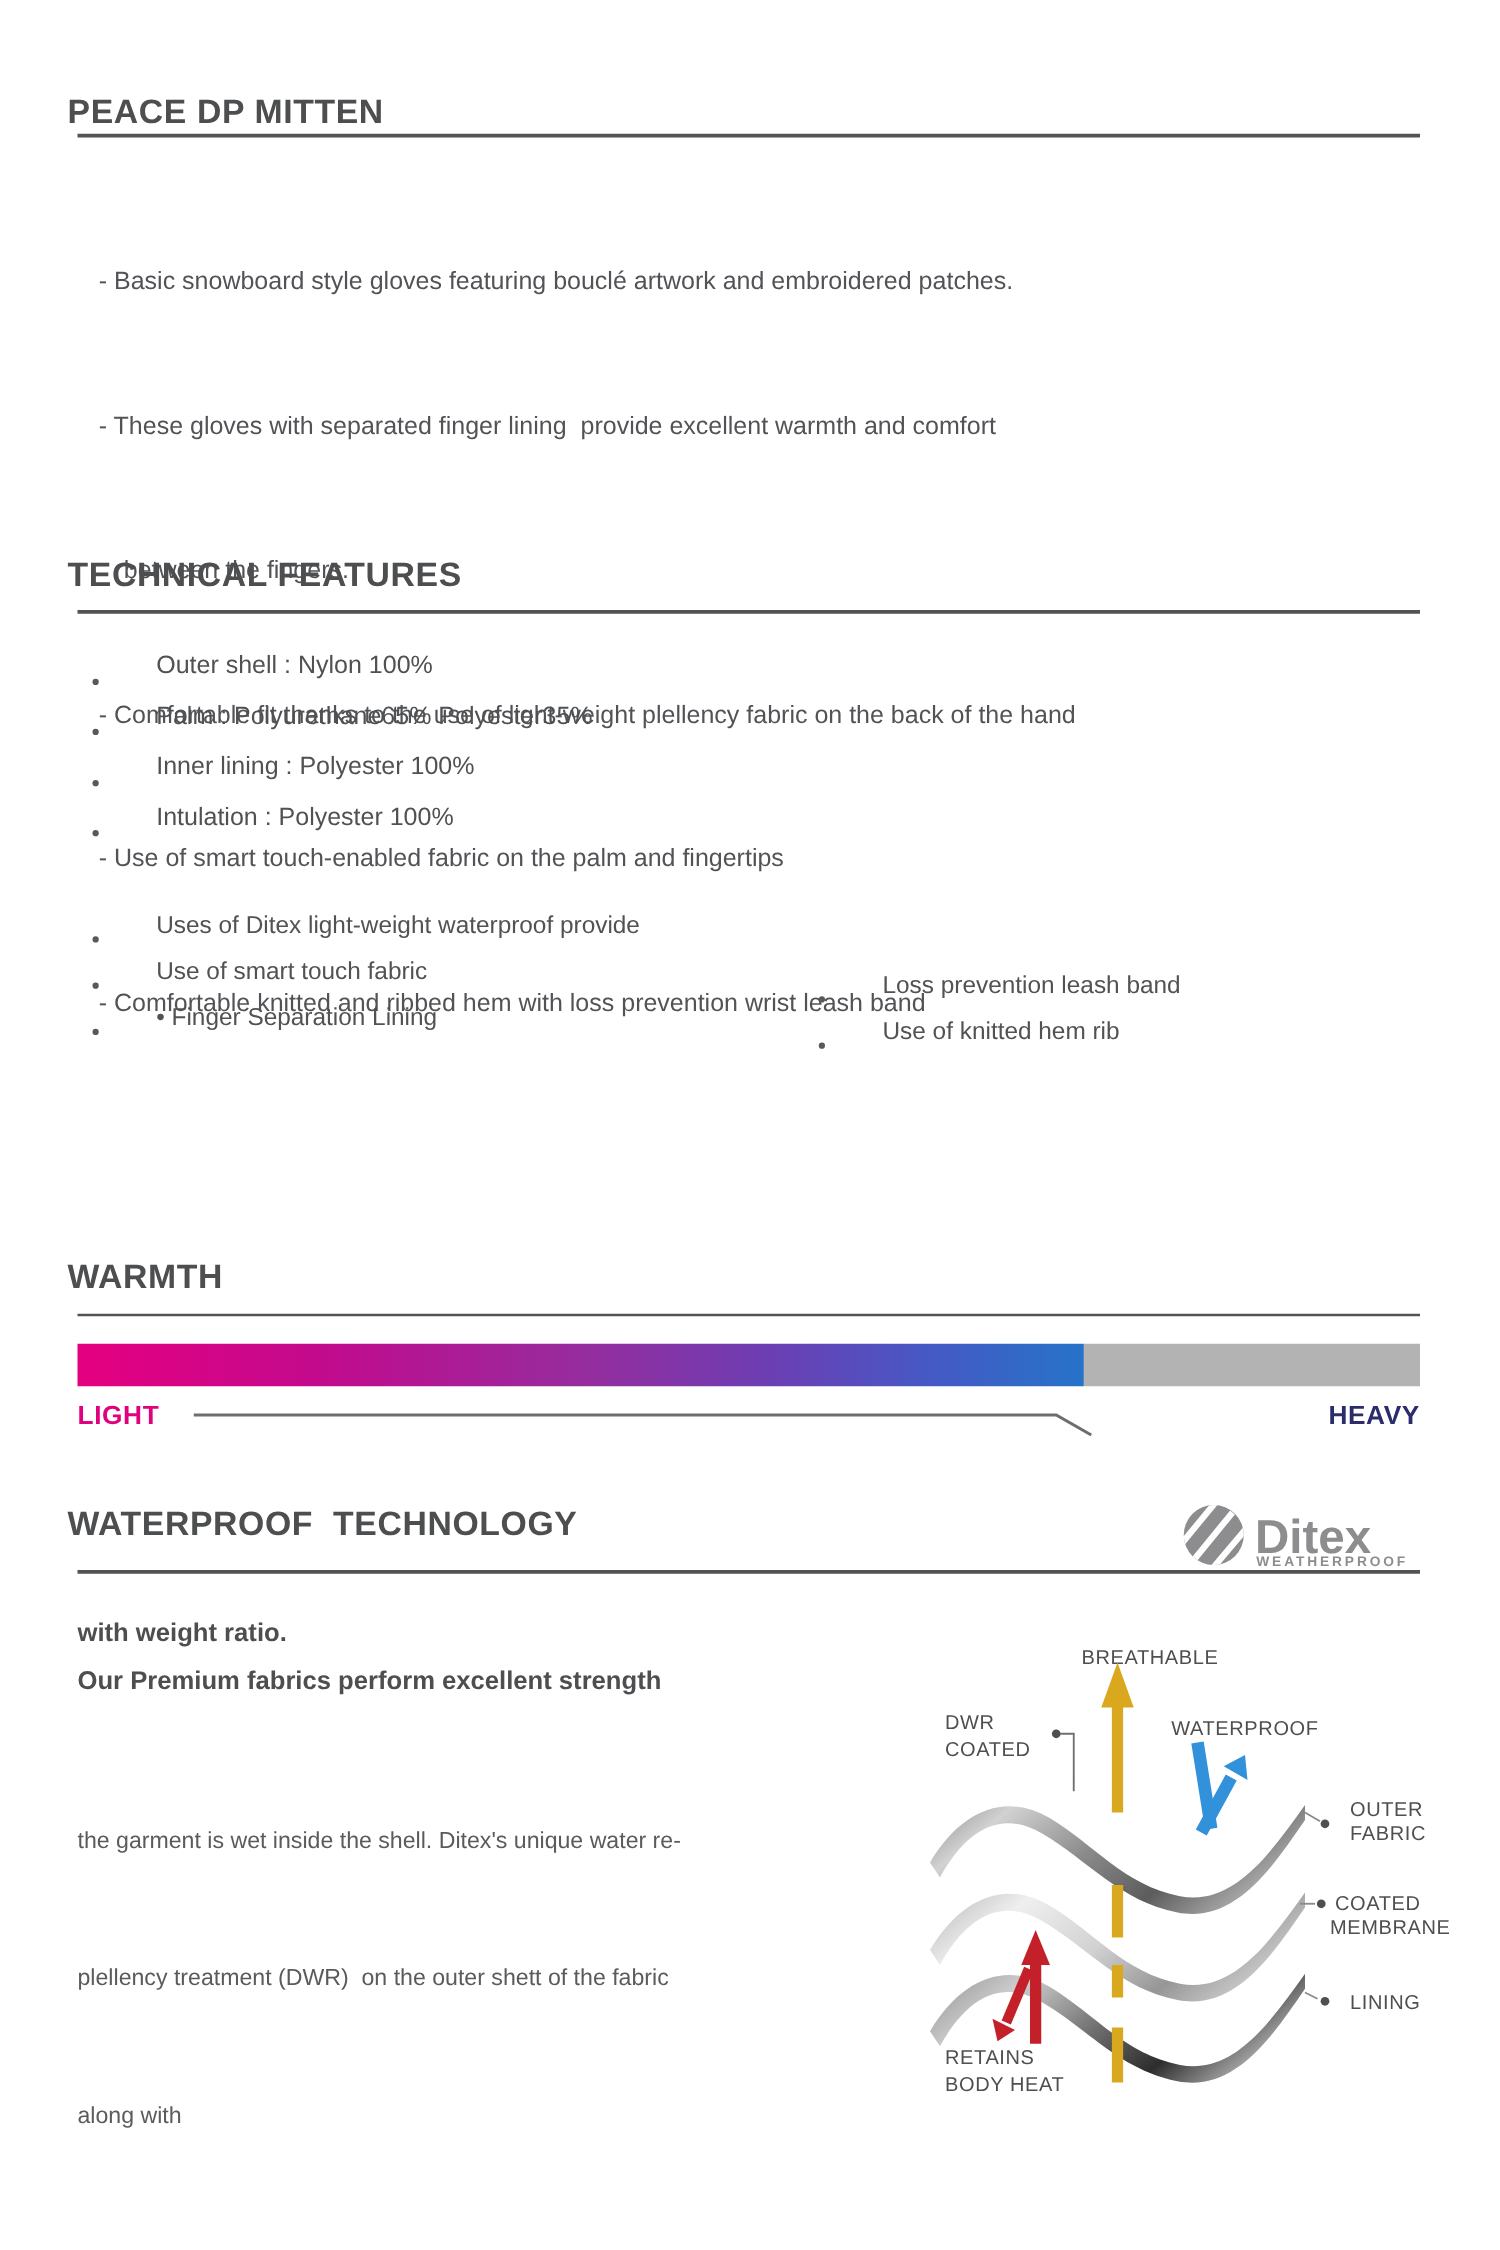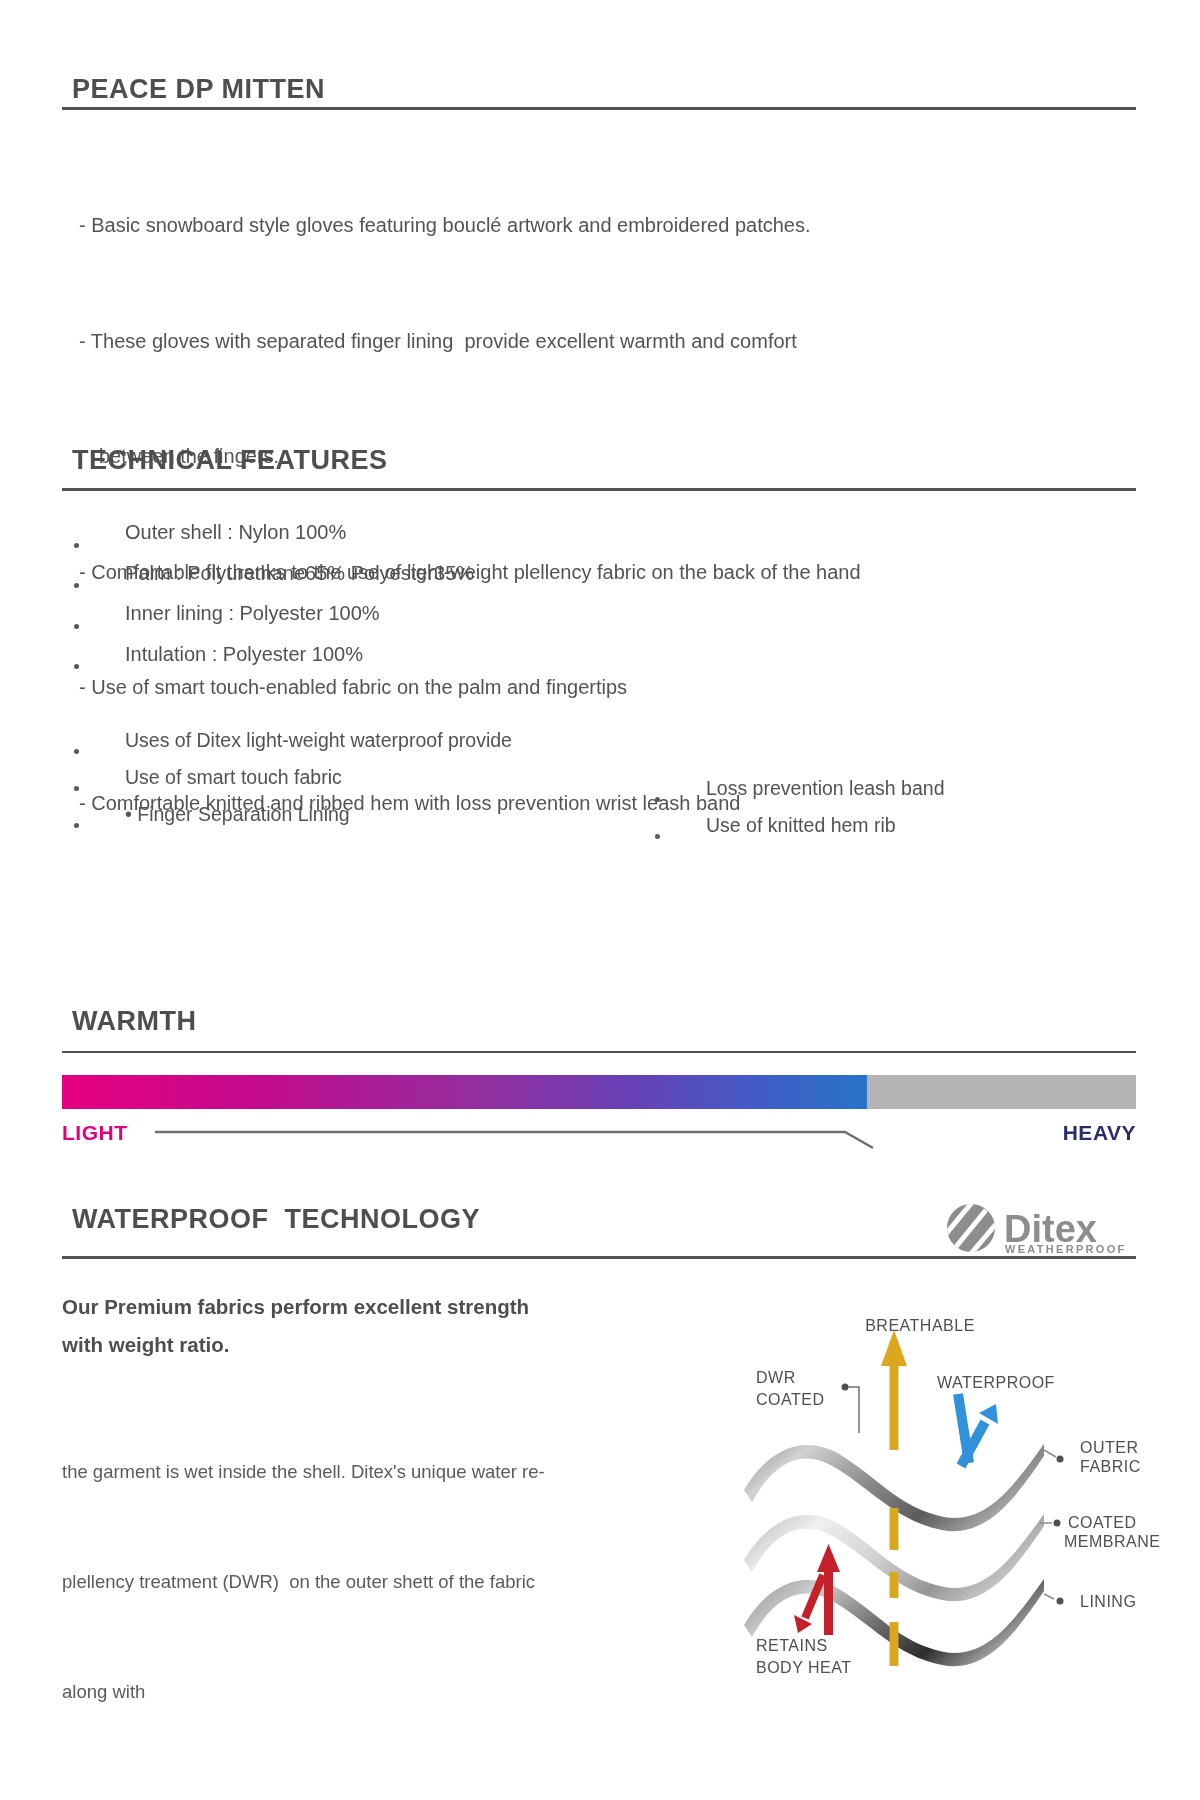--- a/index.html
+++ b/index.html
@@ -3,21 +3,21 @@
 <meta charset="utf-8">
 <style>
   * { margin:0; padding:0; box-sizing:border-box; }
   html,body { background:#ffffff; }
   .page {
     position:relative; width:1200px; height:1800px; background:#ffffff;
     font-family:"Liberation Sans", sans-serif; overflow:hidden;
   }
   .abs { position:absolute; }
   .sec-title {
-    position:absolute; left:72px; width:1074px;
+    position:absolute; left:54px; width:1074px;
     font-weight:700; font-size:27px; line-height:34px;
     color:#4d4e50; letter-spacing:.5px; white-space:pre;
   }
   .rule { position:absolute; left:62px; width:1074px; height:3px; background:#515356; }
   .intro-list { position:absolute; left:62px; top:129px; width:1074px;
     font-size:20px; line-height:38.5px; color:#525356; white-space:pre;margin-left:17px; }
   .intro-line.cont { padding-left:20px; }
   .blt-row { display:flex; align-items:flex-end;gap:33px; }
   .blt-dot { width:5px; height:5px; border-radius:50%; background:#58595b;
     flex:0 0 5px; margin-right:13px; position:relative; top:-5px; }
@@ -130,22 +130,22 @@
     <g clip-path="url(#logoClip)" stroke="#ffffff" stroke-width="5">
       <line x1="0" y1="32" x2="28" y2="-2"></line>
       <line x1="9" y1="46" x2="40" y2="8"></line>
       <line x1="23" y1="54" x2="50" y2="22"></line>
     </g>
     <text x="58" y="40" font-size="38" font-weight="700" fill="#8d8d8f">Ditex</text>
     <text x="59" y="51" font-size="11" font-weight="700" letter-spacing="2.3" fill="#8d8d8f">WEATHERPROOF</text>
   </svg>
 
   <div class="lead">
+    <div>with weight ratio.</div>
     <div>Our Premium fabrics perform excellent strength</div>
-    <div>with weight ratio.</div>
   </div>
 
   <div class="para">
     <div>the garment is wet inside the shell. Ditex's unique water re-</div>
     <div>plellency treatment (DWR)  on the outer shett of the fabric</div>
     <div>along with</div>
     
     
     
     

